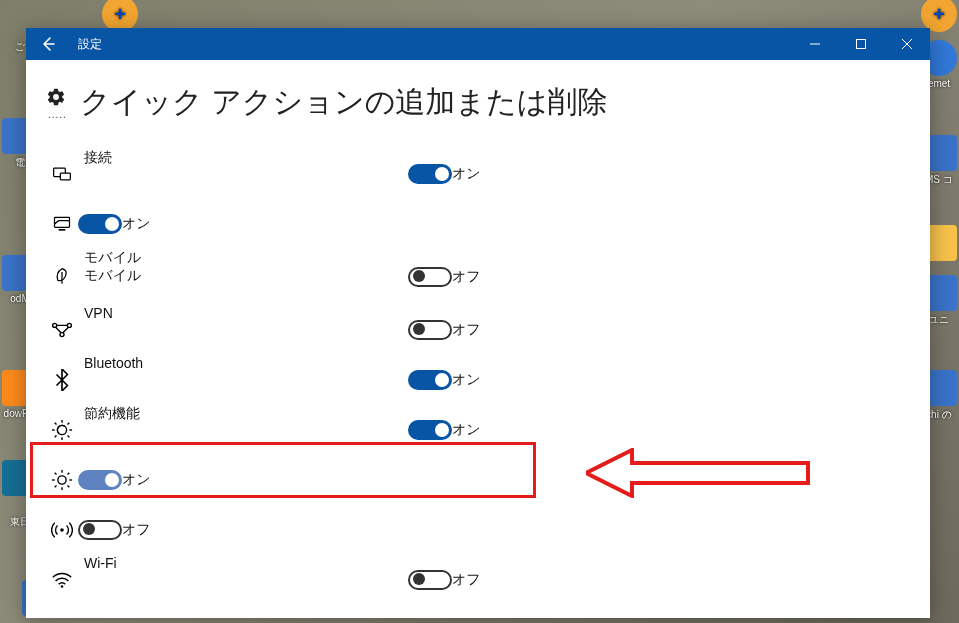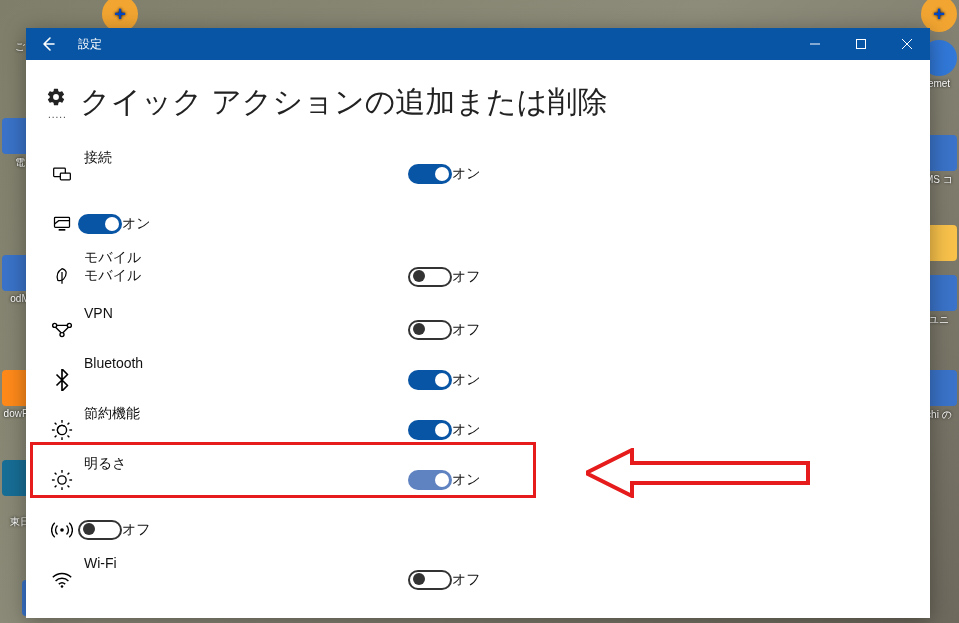--- a/index.html
+++ b/index.html
@@ -365,21 +365,20 @@
               <line x1="12" y1="20" x2="12" y2="23"></line>
               <line x1="1" y1="12" x2="4" y2="12"></line>
               <line x1="20" y1="12" x2="23" y2="12"></line>
               <line x1="4" y1="4" x2="6" y2="6"></line>
               <line x1="18" y1="18" x2="20" y2="20"></line>
               <line x1="4" y1="20" x2="6" y2="18"></line>
               <line x1="18" y1="6" x2="20" y2="4"></line>
             </g>
           </svg>
       </div>
-      <div class="label">明るさ</div>
       <div class="toggle-wrap">
         <div class="toggle on faded">
             <div class="knob"></div>
           </div>
         <div class="toggle-state">オン</div>
       </div>
     </div>
 
     <div class="option-row">
       <div class="icon">

